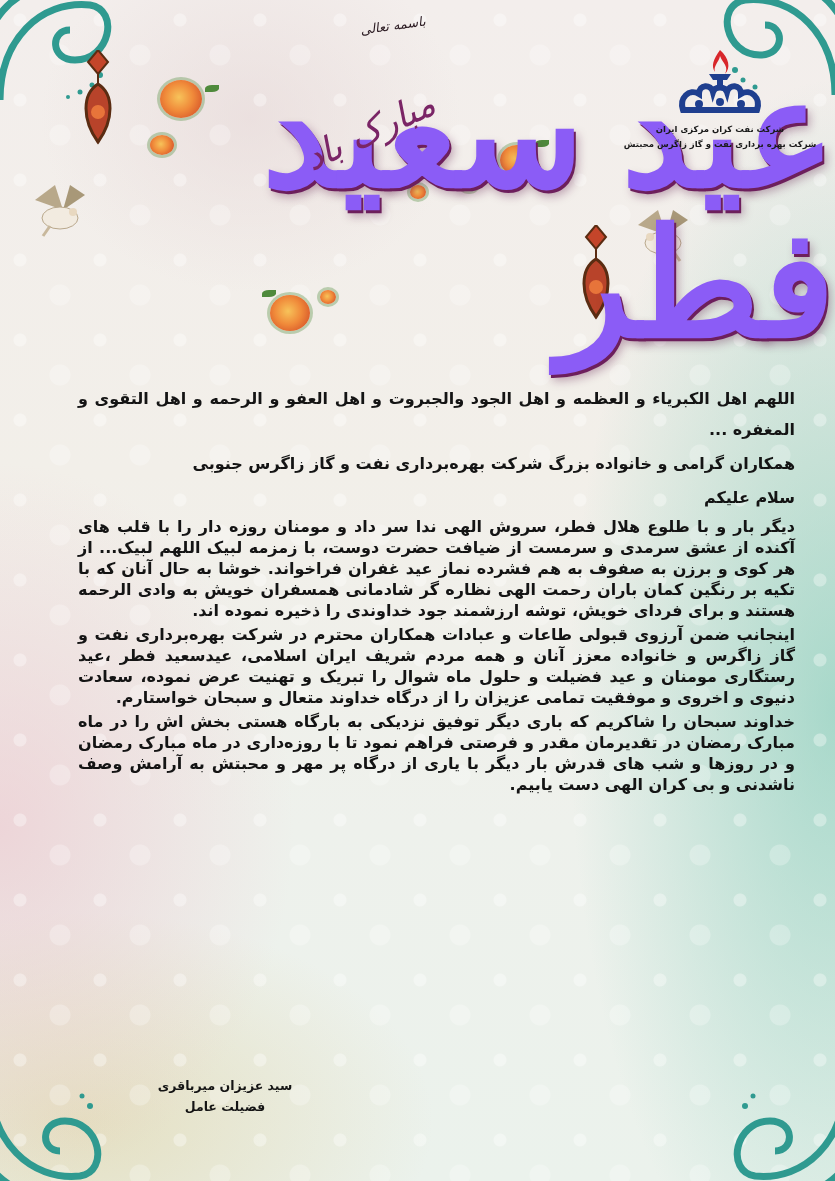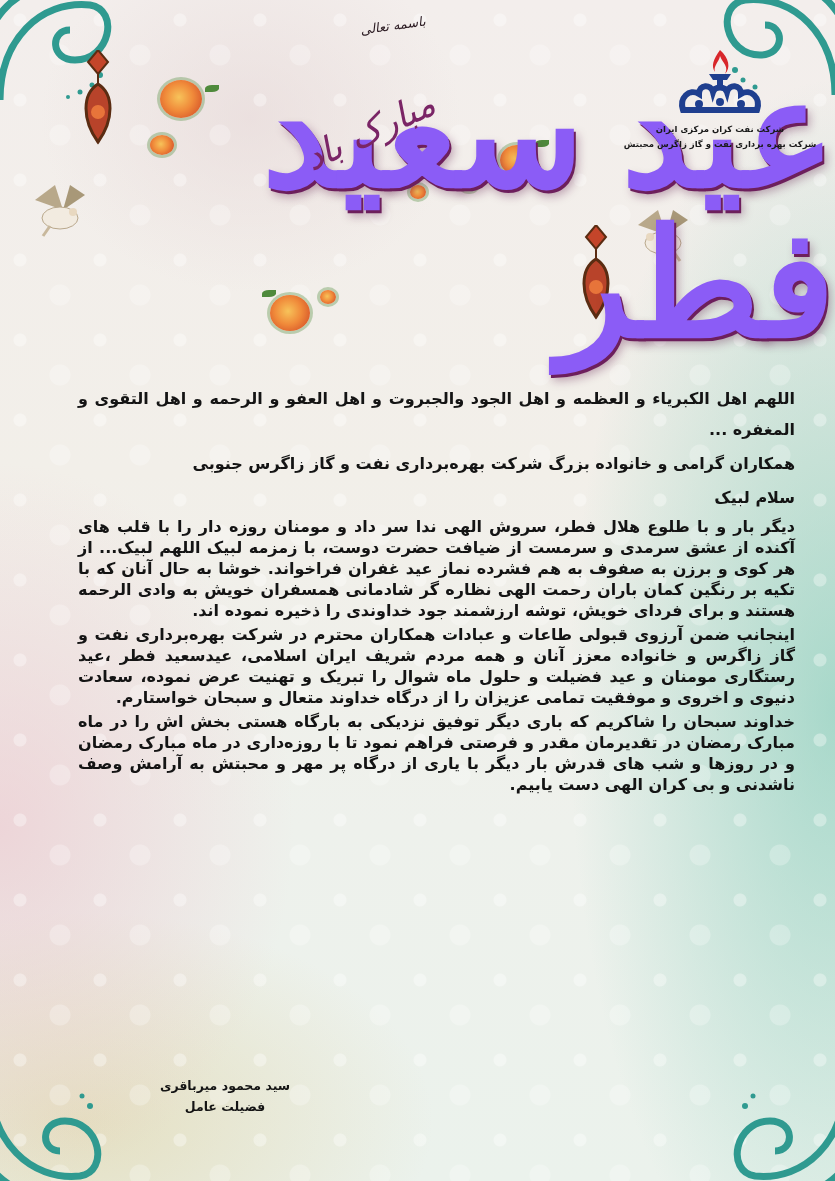--- a/index.html
+++ b/index.html
@@ -198,22 +198,22 @@
       <circle cx="45" cy="54" r="4" fill="#1f3f8f"></circle>
       <circle cx="66" cy="56" r="4" fill="#1f3f8f"></circle>
   </svg>
   <div class="line">شرکت نفت کران مرکزی ایران</div>
   <div class="line">شرکت بهره برداری نفت و گاز زاگرس محبتش</div>
 </div>
 
 <div class="letter">
   <p class="head">اللهم اهل الکبریاء و العظمه و اهل الجود والجبروت و اهل العفو و الرحمه و اهل التقوی و المغفره ...</p>
   <p class="head">همکاران گرامی و خانواده بزرگ شرکت بهره‌برداری نفت و گاز زاگرس جنوبی</p>
-  <p class="head">سلام لبیک</p>
+  <p class="head">سلام علیکم</p>
   <p>دیگر بار و با طلوع هلال فطر، سروش الهی ندا سر داد و مومنان روزه دار را با قلب های آکنده از عشق سرمدی و سرمست از ضیافت حضرت دوست، با زمزمه لبیک اللهم لبیک... از هر کوی و برزن به صفوف به هم فشرده نماز عید غفران فراخواند. خوشا به حال آنان که با تکیه بر رنگین کمان باران رحمت الهی نظاره گر شادمانی همسفران خویش به وادی الرحمه هستند و برای فردای خویش، توشه ارزشمند جود خداوندی را ذخیره نموده اند.</p>
   <p>اینجانب ضمن آرزوی قبولی طاعات و عبادات همکاران محترم در شرکت بهره‌برداری نفت و گاز زاگرس و خانواده معزز آنان و همه مردم شریف ایران اسلامی، عیدسعید فطر ،عید رستگاری مومنان و عید فضیلت و حلول ماه شوال را تبریک و تهنیت عرض نموده، سعادت دنیوی و اخروی و موفقیت تمامی عزیزان را از درگاه خداوند متعال و سبحان خواستارم.</p>
   <p>خداوند سبحان را شاکریم که باری دیگر توفیق نزدیکی به بارگاه هستی بخش اش را در ماه مبارک رمضان در تقدیرمان مقدر و فرصتی فراهم نمود تا با روزه‌داری در ماه مبارک رمضان و در روزها و شب های قدرش بار دیگر با یاری از درگاه پر مهر و محبتش به آرامش وصف ناشدنی و بی کران الهی دست یابیم.</p>
 </div>
 
 <div class="signature">
-  <div>سید محمود میرباقری</div>
+  <div>سید عزیزان میرباقری</div>
   <div>فضیلت عامل</div>
 </div>
 
 </body></html>

